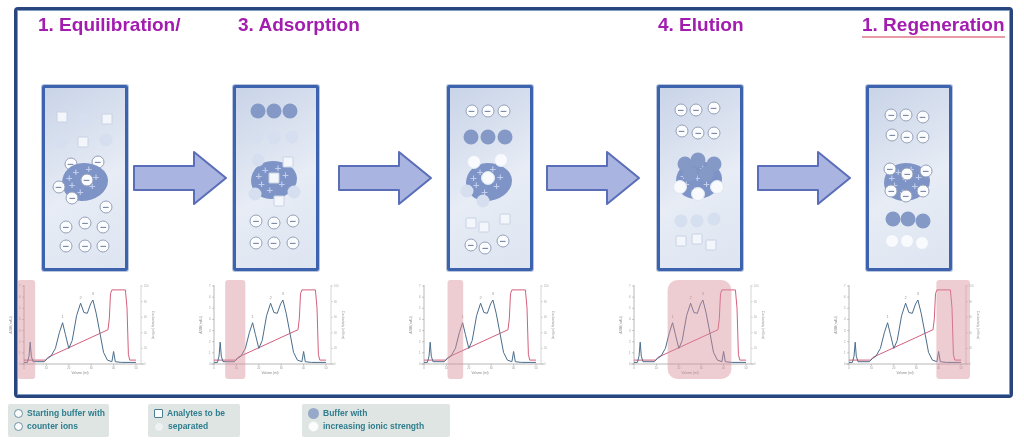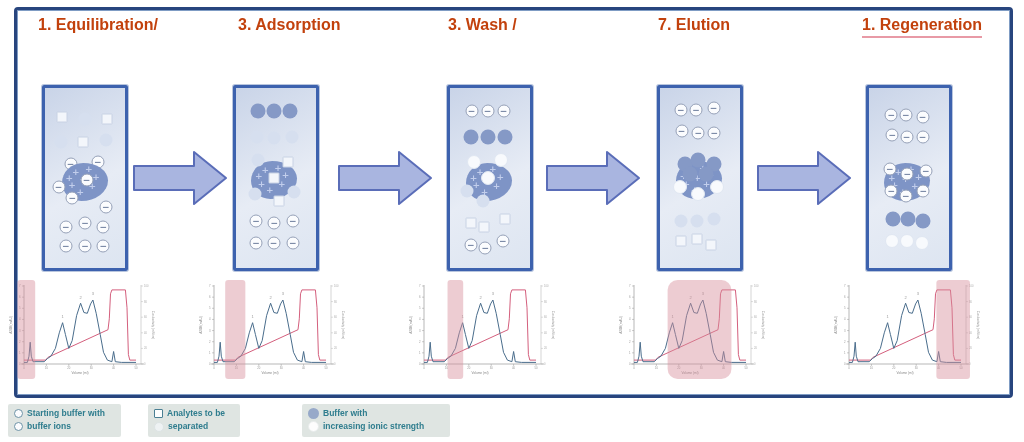--- a/index.html
+++ b/index.html
@@ -1,22 +1,22 @@
 <!DOCTYPE html>
 <html><head>
 <meta charset="utf-8">
 <style>
   html,body{margin:0;padding:0;background:#fff;}
   .canvas{position:relative;width:1024px;height:442px;background:#fff;overflow:hidden;
           font-family:"Liberation Sans",sans-serif;}
   .frame{position:absolute;left:14px;top:7px;width:993px;height:385px;
          border:3px solid #28457e;border-radius:4px;box-shadow:0 0 0 1px #7f9cc4 inset;}
   .step{position:absolute;inset:0;pointer-events:none;}
-  .title{position:absolute;top:14px;width:185px;color:#c2410c;
-         font-size:16px;line-height:21px;font-weight:600;}
+  .title{position:absolute;top:14px;width:185px;color:#a21caf;
+         font-size:19px;line-height:21px;font-weight:600;}
   .t1,.t2{display:block;}
   .s1 .title{left:38px;} .s2 .title{left:238px;} .s3 .title{left:448px;}
   .s4 .title{left:658px;} .s5 .title{left:862px;}
   .s5 .t1{display:inline-block;border-bottom:2px solid #e89aa6;padding-bottom:1px;}
   .column{position:absolute;top:85px;width:80px;height:180px;border:3px solid #3d62ae;
           border-radius:2px;background:linear-gradient(150deg,#c9d4e8 0%,#e7ecf5 55%,#dde5f1 100%);
           box-shadow:0 0 0 1px #b9c6de;}
   .s1 .column{left:42px;} .s2 .column{left:233px;} .s3 .column{left:447px;}
   .s4 .column{left:657px;} .s5 .column{left:866px;}
   .shp{position:absolute;transform:translate(-50%,-50%);box-sizing:border-box;}
@@ -31,21 +31,21 @@
   .blob span{position:absolute;color:#c2ceec;font:700 9px/9px "DejaVu Sans",sans-serif;
              transform:translate(-50%,-50%);}
   .chrom{position:absolute;top:276px;width:150px;height:112px;}
   .s1 .chrom{left:6px;} .s2 .chrom{left:196px;} .s3 .chrom{left:406px;}
   .s4 .chrom{left:616px;} .s5 .chrom{left:831px;}
   .arrow{position:absolute;top:149px;width:95px;height:58px;}
   .a1{left:133px;} .a2{left:338px;} .a3{left:546px;} .a4{left:757px;}
   .legend{position:absolute;top:404px;height:33px;background:#dfe5e2;border-radius:2px;
           color:#2f7d8e;font-size:8.5px;font-weight:700;line-height:11px;
           padding:4px 6px 0 6px;box-sizing:border-box;}
-  .l1{left:8px;width:113px;} .l2{left:148px;width:92px;} .l3{left:302px;width:148px;}
+  .l1{left:8px;width:101px;} .l2{left:148px;width:92px;} .l3{left:302px;width:148px;}
   .lg-row{display:flex;align-items:center;gap:4px;margin-bottom:2px;white-space:nowrap;}
   .lg-ic{flex:0 0 auto;display:inline-block;box-sizing:border-box;}
   .ic-mc{width:9px;height:9px;border-radius:50%;background:#fbfcfe;border:1px solid #6d93a6;
          color:#5c879c;font:700 7px/7px "DejaVu Sans",sans-serif;text-align:center;}
   .ic-sq{width:9px;height:9px;background:#fdfefe;border:1px solid #4a7f93;border-radius:1px;}
   .ic-fc{width:10px;height:10px;border-radius:50%;background:#eef2f3;border:1px solid #dde4e4;}
   .ic-dc{width:11px;height:11px;border-radius:50%;background:#97a9c9;}
   .ic-wc{width:11px;height:11px;border-radius:50%;background:#fdfdfd;border:1px solid #e8ecec;}
 </style>
 </head>
@@ -230,21 +230,20 @@
           <path d="M18.0 86.4 L21.4 86.4 L23.0 80.2 L24.2 66.2 L25.3 80.2 L27.0 85.7 L38.2 85.7 L41.5 82.5 L44.9 80.2 L49.4 72.4 L53.3 56.8 L56.6 46.7 L59.4 58.4 L62.8 72.4 L66.2 64.6 L70.6 39.6 L74.6 27.2 L77.9 36.5 L81.3 37.3 L84.6 27.9 L86.9 24.0 L90.2 37.3 L94.2 58.4 L97.5 76.3 L101.4 84.1 L105.9 85.7 L107.6 75.5 L109.3 85.7 L115.4 86.4 L130.0 86.4" fill="none" stroke="#4a6d8c" stroke-width="1" stroke-linejoin="round"></path>
           <text x="56.64" y="42.040000000000006" font-size="4" fill="#999" text-anchor="middle">1</text>
           <text x="74.56" y="22.540000000000006" font-size="4" fill="#999" text-anchor="middle">2</text>
           <text x="86.88" y="19.42" font-size="4" fill="#999" text-anchor="middle">3</text>
           <rect x="29.200000000000003" y="4" width="20.160000000000004" height="99" rx="3" fill="#d88f9c" fill-opacity="0.45"></rect>
         </svg></div>
   </div>
 
   <div class="step s3">
     <div class="title">
-      <span class="t1">3. Wash /</span>
     </div>
     <div class="column">
         <div class="shp mc" style="left: 27%; top: 13%;">−</div>
         <div class="shp mc" style="left: 47%; top: 13%;">−</div>
         <div class="shp mc" style="left: 67%; top: 13%;">−</div>
         <div class="shp dc" style="left: 26%; top: 27%;"></div>
         <div class="shp dc" style="left: 47%; top: 27%;"></div>
         <div class="shp dc" style="left: 69%; top: 27%;"></div>
         <div class="shp blob" style="left: 49%; top: 52%;">
           <span style="left: 30%; top: 24%;">+</span>
@@ -319,21 +318,21 @@
           <path d="M18.0 86.4 L21.4 86.4 L23.0 80.2 L24.2 66.2 L25.3 80.2 L27.0 85.7 L38.2 85.7 L41.5 82.5 L44.9 80.2 L49.4 72.4 L53.3 56.8 L56.6 46.7 L59.4 58.4 L62.8 72.4 L66.2 64.6 L70.6 39.6 L74.6 27.2 L77.9 36.5 L81.3 37.3 L84.6 27.9 L86.9 24.0 L90.2 37.3 L94.2 58.4 L97.5 76.3 L101.4 84.1 L105.9 85.7 L107.6 75.5 L109.3 85.7 L115.4 86.4 L130.0 86.4" fill="none" stroke="#4a6d8c" stroke-width="1" stroke-linejoin="round"></path>
           <text x="56.64" y="42.040000000000006" font-size="4" fill="#999" text-anchor="middle">1</text>
           <text x="74.56" y="22.540000000000006" font-size="4" fill="#999" text-anchor="middle">2</text>
           <text x="86.88" y="19.42" font-size="4" fill="#999" text-anchor="middle">3</text>
           <rect x="41.519999999999996" y="4" width="15.679999999999998" height="99" rx="3" fill="#d88f9c" fill-opacity="0.45"></rect>
         </svg></div>
   </div>
 
   <div class="step s4">
     <div class="title">
-      <span class="t1">7. Elution</span>
+      <span class="t1">4. Elution</span>
       <span class="t2"></span>
     </div>
     <div class="column">
         <div class="shp mc" style="left: 26%; top: 12%;">−</div>
         <div class="shp mc" style="left: 45%; top: 12%;">−</div>
         <div class="shp mc" style="left: 67%; top: 11%;">−</div>
         <div class="shp mc" style="left: 27%; top: 24%;">−</div>
         <div class="shp mc" style="left: 48%; top: 25%;">−</div>
         <div class="shp mc" style="left: 68%; top: 25%;">−</div>
         <div class="shp blob" style="left: 49%; top: 51%;">
@@ -521,21 +520,21 @@
     <polygon points="1,17 61,17 61,3 93,29 61,55 61,41 1,41" fill="#a9b5e0" stroke="#5a6db8" stroke-width="2" stroke-linejoin="round"></polygon>
   </svg>
 
   <div class="legend l1">
     <div class="lg-row">
       <span class="lg-ic ic-mc"></span>
       <span>Starting buffer with</span>
     </div>
     <div class="lg-row">
       <span class="lg-ic ic-mc"></span>
-      <span>buffer ions</span>
+      <span>counter ions</span>
     </div>
   </div>
 
   <div class="legend l2">
     <div class="lg-row">
       <span class="lg-ic ic-sq"></span>
       <span>Analytes to be</span>
     </div>
     <div class="lg-row">
       <span class="lg-ic ic-fc"></span>

